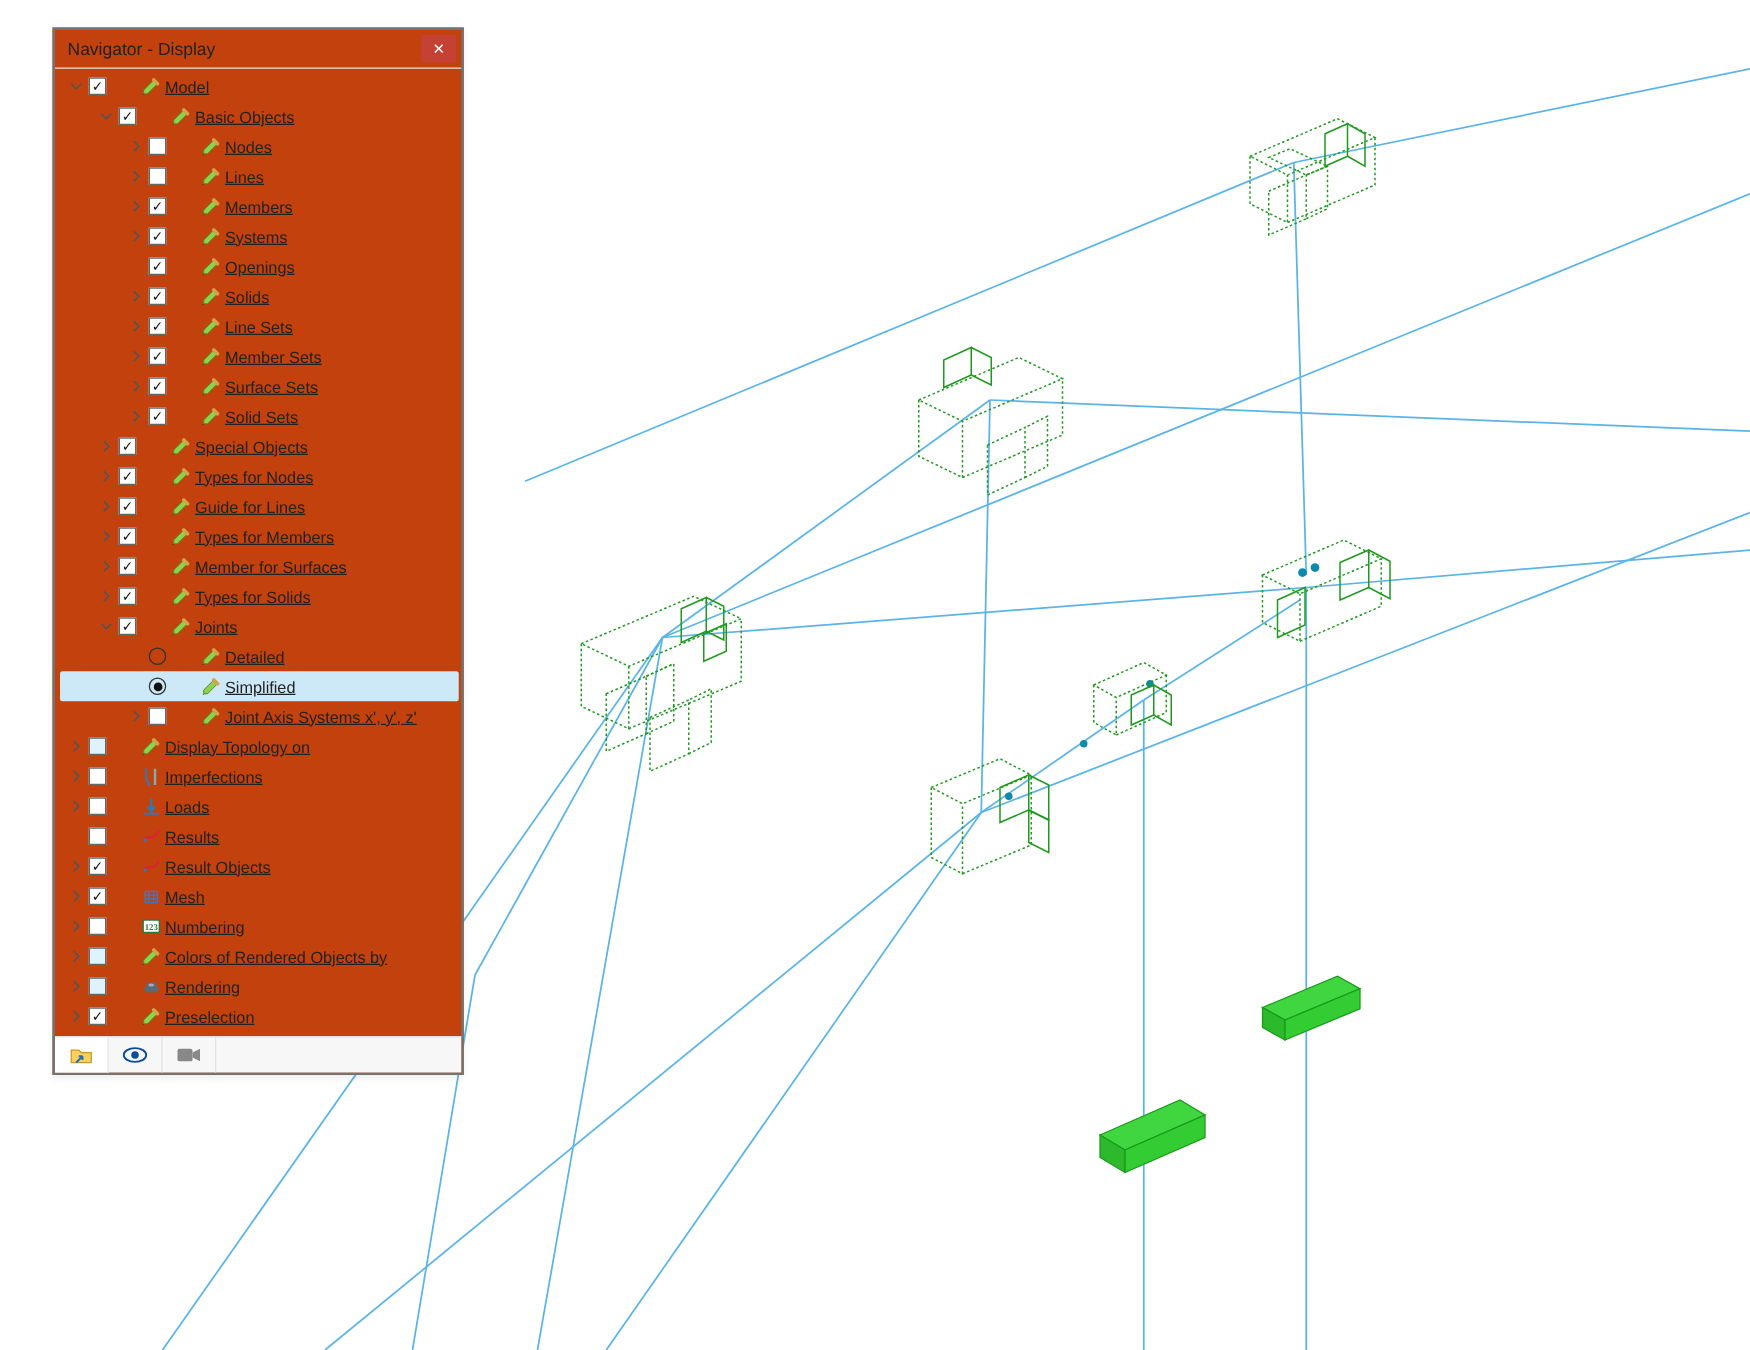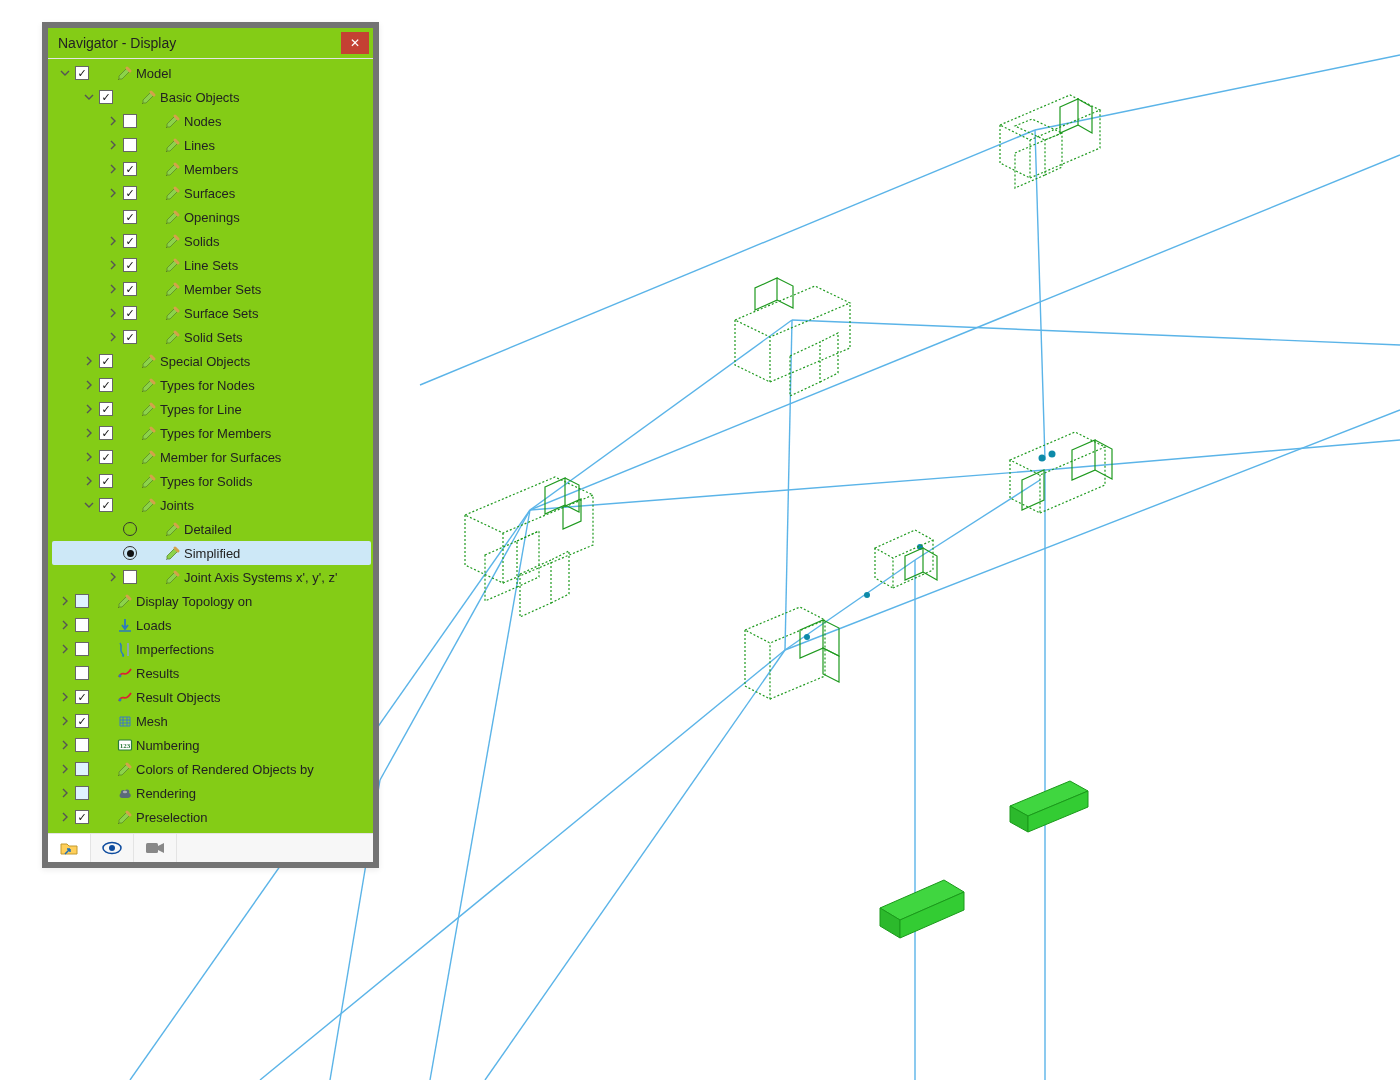--- a/index.html
+++ b/index.html
@@ -16,22 +16,22 @@
   .viewport {
     position: absolute;
     inset: 0;
     background: #ffffff;
   }
   .panel {
     position: absolute;
     left: 42px;
     top: 22px;
     width: 325px;
-    border: 6px solid #737373;
-    background: #84cc16;
+    border: 2px solid #737373;
+    background: #c2410c;
     box-shadow: 0 2px 6px rgba(0,0,0,0.08);
   }
   .panel-header {
     display: flex;
     align-items: center;
     height: 30px;
     border-bottom: 1px solid #e4e4e4;
     padding-left: 10px;
   }
   .panel-title {
@@ -122,20 +122,21 @@
     height: 16px;
     display: inline-flex;
     align-items: center;
     justify-content: center;
     margin: 0 3px 0 1px;
     flex-shrink:0;
     padding-left:24px;
   }
   .label {
     color: #222;
+    text-decoration: underline;
   }
   
   .panel-footer {
     border-top: 1px solid #e4e4e4;
     display: flex;
     height: 28px;
     background: #f7f7f7;
   }
   .ftab {
     width: 42px;
@@ -372,21 +373,21 @@
           </svg>
         </span>
         <span class="cb">✓</span>
         <span class="ic">
           <svg width="16" height="16">
             <path d="M2 14 L2 11 L10 3 L13 6 L5 14 Z" fill="#8cd34a" stroke="#5a8a2a" stroke-width="0.8"></path>
             <path d="M10 3 L13 6" stroke="#d3a24a" stroke-width="3" stroke-linecap="round"></path>
             <path d="M2 14 L1 15 L2 15 Z" fill="#333"></path>
           </svg>
         </span>
-        <span class="label">Surfaces</span>
+        <span class="label">Systems</span>
       </div>
       <div class="row">
         <span class="sp" style="width: 54px;"></span>
         <span class="twisty blank"></span>
         <span class="cb">✓</span>
         <span class="ic">
           <svg width="16" height="16">
             <path d="M2 14 L2 11 L10 3 L13 6 L5 14 Z" fill="#8cd34a" stroke="#5a8a2a" stroke-width="0.8"></path>
             <path d="M10 3 L13 6" stroke="#d3a24a" stroke-width="3" stroke-linecap="round"></path>
             <path d="M2 14 L1 15 L2 15 Z" fill="#333"></path>
@@ -521,21 +522,21 @@
           </svg>
         </span>
         <span class="cb">✓</span>
         <span class="ic">
           <svg width="16" height="16">
             <path d="M2 14 L2 11 L10 3 L13 6 L5 14 Z" fill="#8cd34a" stroke="#5a8a2a" stroke-width="0.8"></path>
             <path d="M10 3 L13 6" stroke="#d3a24a" stroke-width="3" stroke-linecap="round"></path>
             <path d="M2 14 L1 15 L2 15 Z" fill="#333"></path>
           </svg>
         </span>
-        <span class="label">Types for Line</span>
+        <span class="label">Guide for Lines</span>
       </div>
       <div class="row">
         <span class="sp" style="width: 30px;"></span>
         <span class="twisty ">
           <svg width="10" height="10">
             <path d="M3 1 L7 5 L3 9" stroke="#555" stroke-width="1.4" fill="none"></path>
           </svg>
         </span>
         <span class="cb">✓</span>
         <span class="ic">
@@ -663,41 +664,41 @@
       <div class="row">
         <span class="sp" style="width: 6px;"></span>
         <span class="twisty ">
           <svg width="10" height="10">
             <path d="M3 1 L7 5 L3 9" stroke="#555" stroke-width="1.4" fill="none"></path>
           </svg>
         </span>
         <span class="cb"></span>
         <span class="ic">
           <svg width="16" height="16">
+            <path d="M3 2 C6 5,2 9,5 12 C8 15,4 15,7 15" stroke="#2a7ac0" stroke-width="1.5" fill="none"></path>
+            <rect x="10" y="2" width="2" height="13" fill="#8aa"></rect>
+          </svg>
+        </span>
+        <span class="label">Imperfections</span>
+      </div>
+      <div class="row">
+        <span class="sp" style="width: 6px;"></span>
+        <span class="twisty ">
+          <svg width="10" height="10">
+            <path d="M3 1 L7 5 L3 9" stroke="#555" stroke-width="1.4" fill="none"></path>
+          </svg>
+        </span>
+        <span class="cb"></span>
+        <span class="ic">
+          <svg width="16" height="16">
             <path d="M8 2 v8 M5 8 l3 4 l3 -4" stroke="#2a7ac0" stroke-width="1.8" fill="none"></path>
             <line x1="2" y1="14" x2="14" y2="14" stroke="#2a7ac0" stroke-width="1.5"></line>
           </svg>
         </span>
         <span class="label">Loads</span>
-      </div>
-      <div class="row">
-        <span class="sp" style="width: 6px;"></span>
-        <span class="twisty ">
-          <svg width="10" height="10">
-            <path d="M3 1 L7 5 L3 9" stroke="#555" stroke-width="1.4" fill="none"></path>
-          </svg>
-        </span>
-        <span class="cb"></span>
-        <span class="ic">
-          <svg width="16" height="16">
-            <path d="M3 2 C6 5,2 9,5 12 C8 15,4 15,7 15" stroke="#2a7ac0" stroke-width="1.5" fill="none"></path>
-            <rect x="10" y="2" width="2" height="13" fill="#8aa"></rect>
-          </svg>
-        </span>
-        <span class="label">Imperfections</span>
       </div>
       <div class="row">
         <span class="sp" style="width: 6px;"></span>
         <span class="twisty blank"></span>
         <span class="cb"></span>
         <span class="ic">
           <svg width="16" height="16">
             <path d="M2 12 C5 4,8 14,14 4" stroke="#d23" stroke-width="1.8" fill="none"></path>
             <circle cx="3" cy="11" r="1.4" fill="#2a7ac0"></circle>
           </svg>

